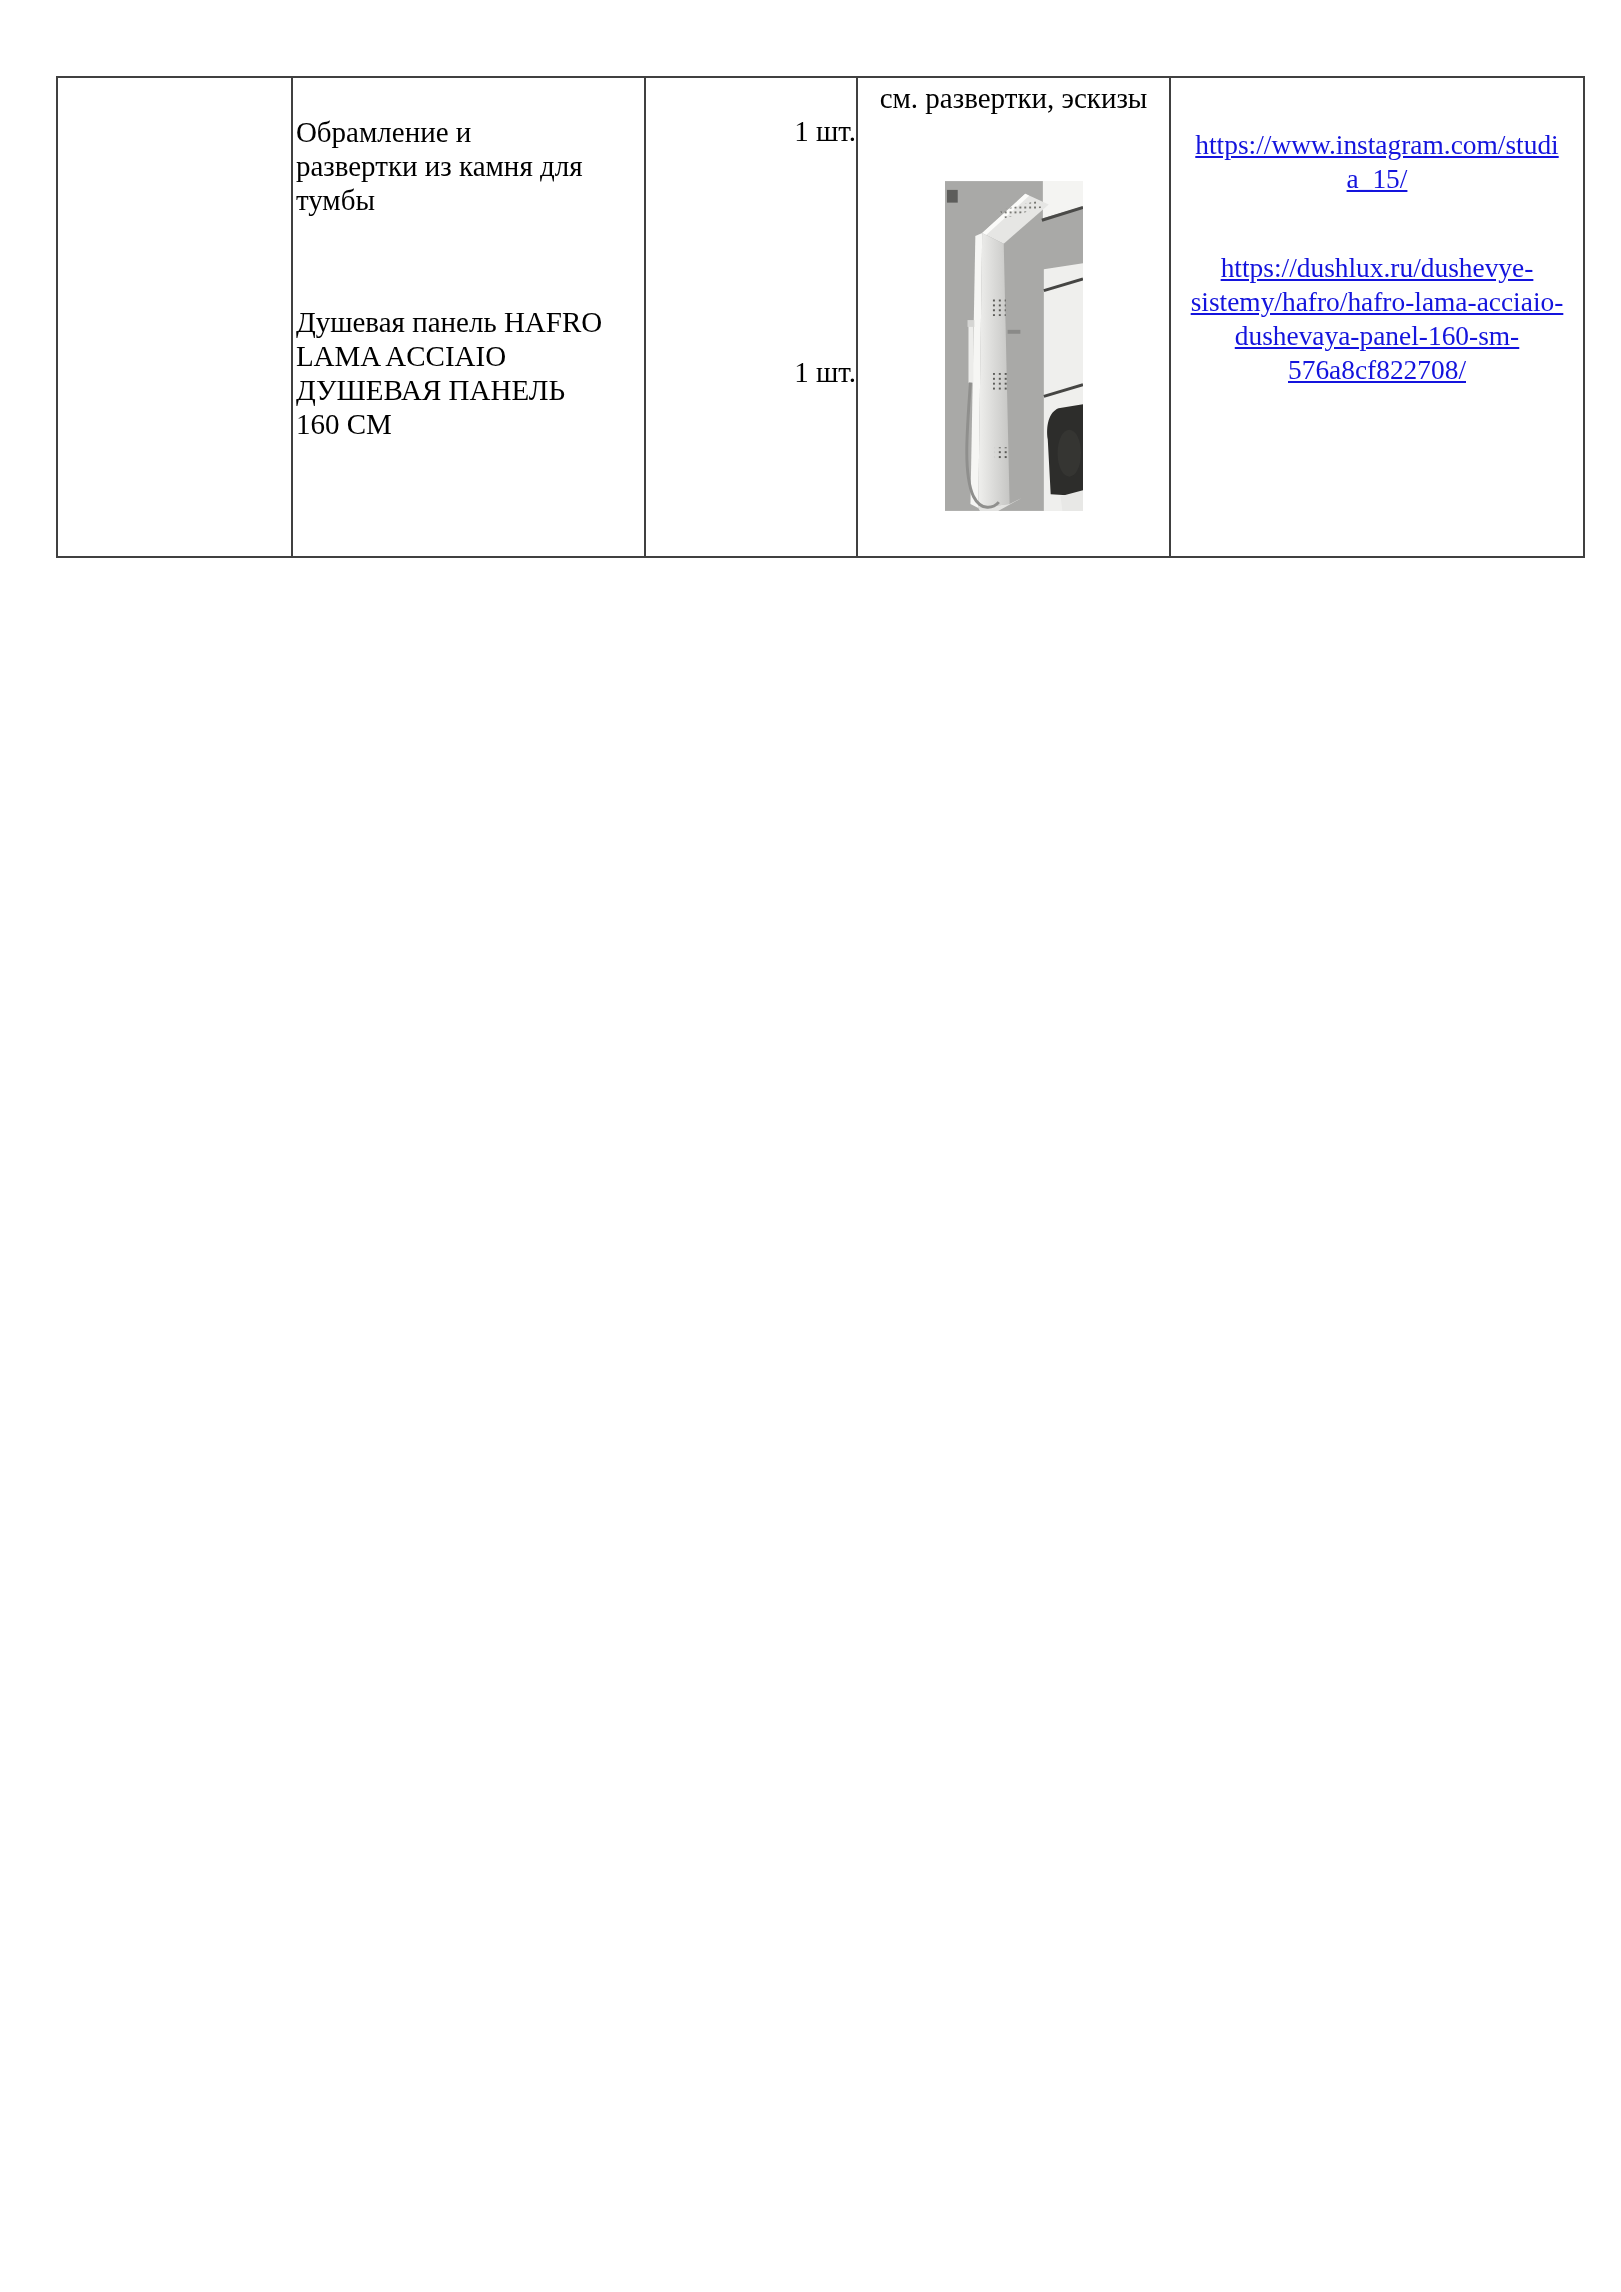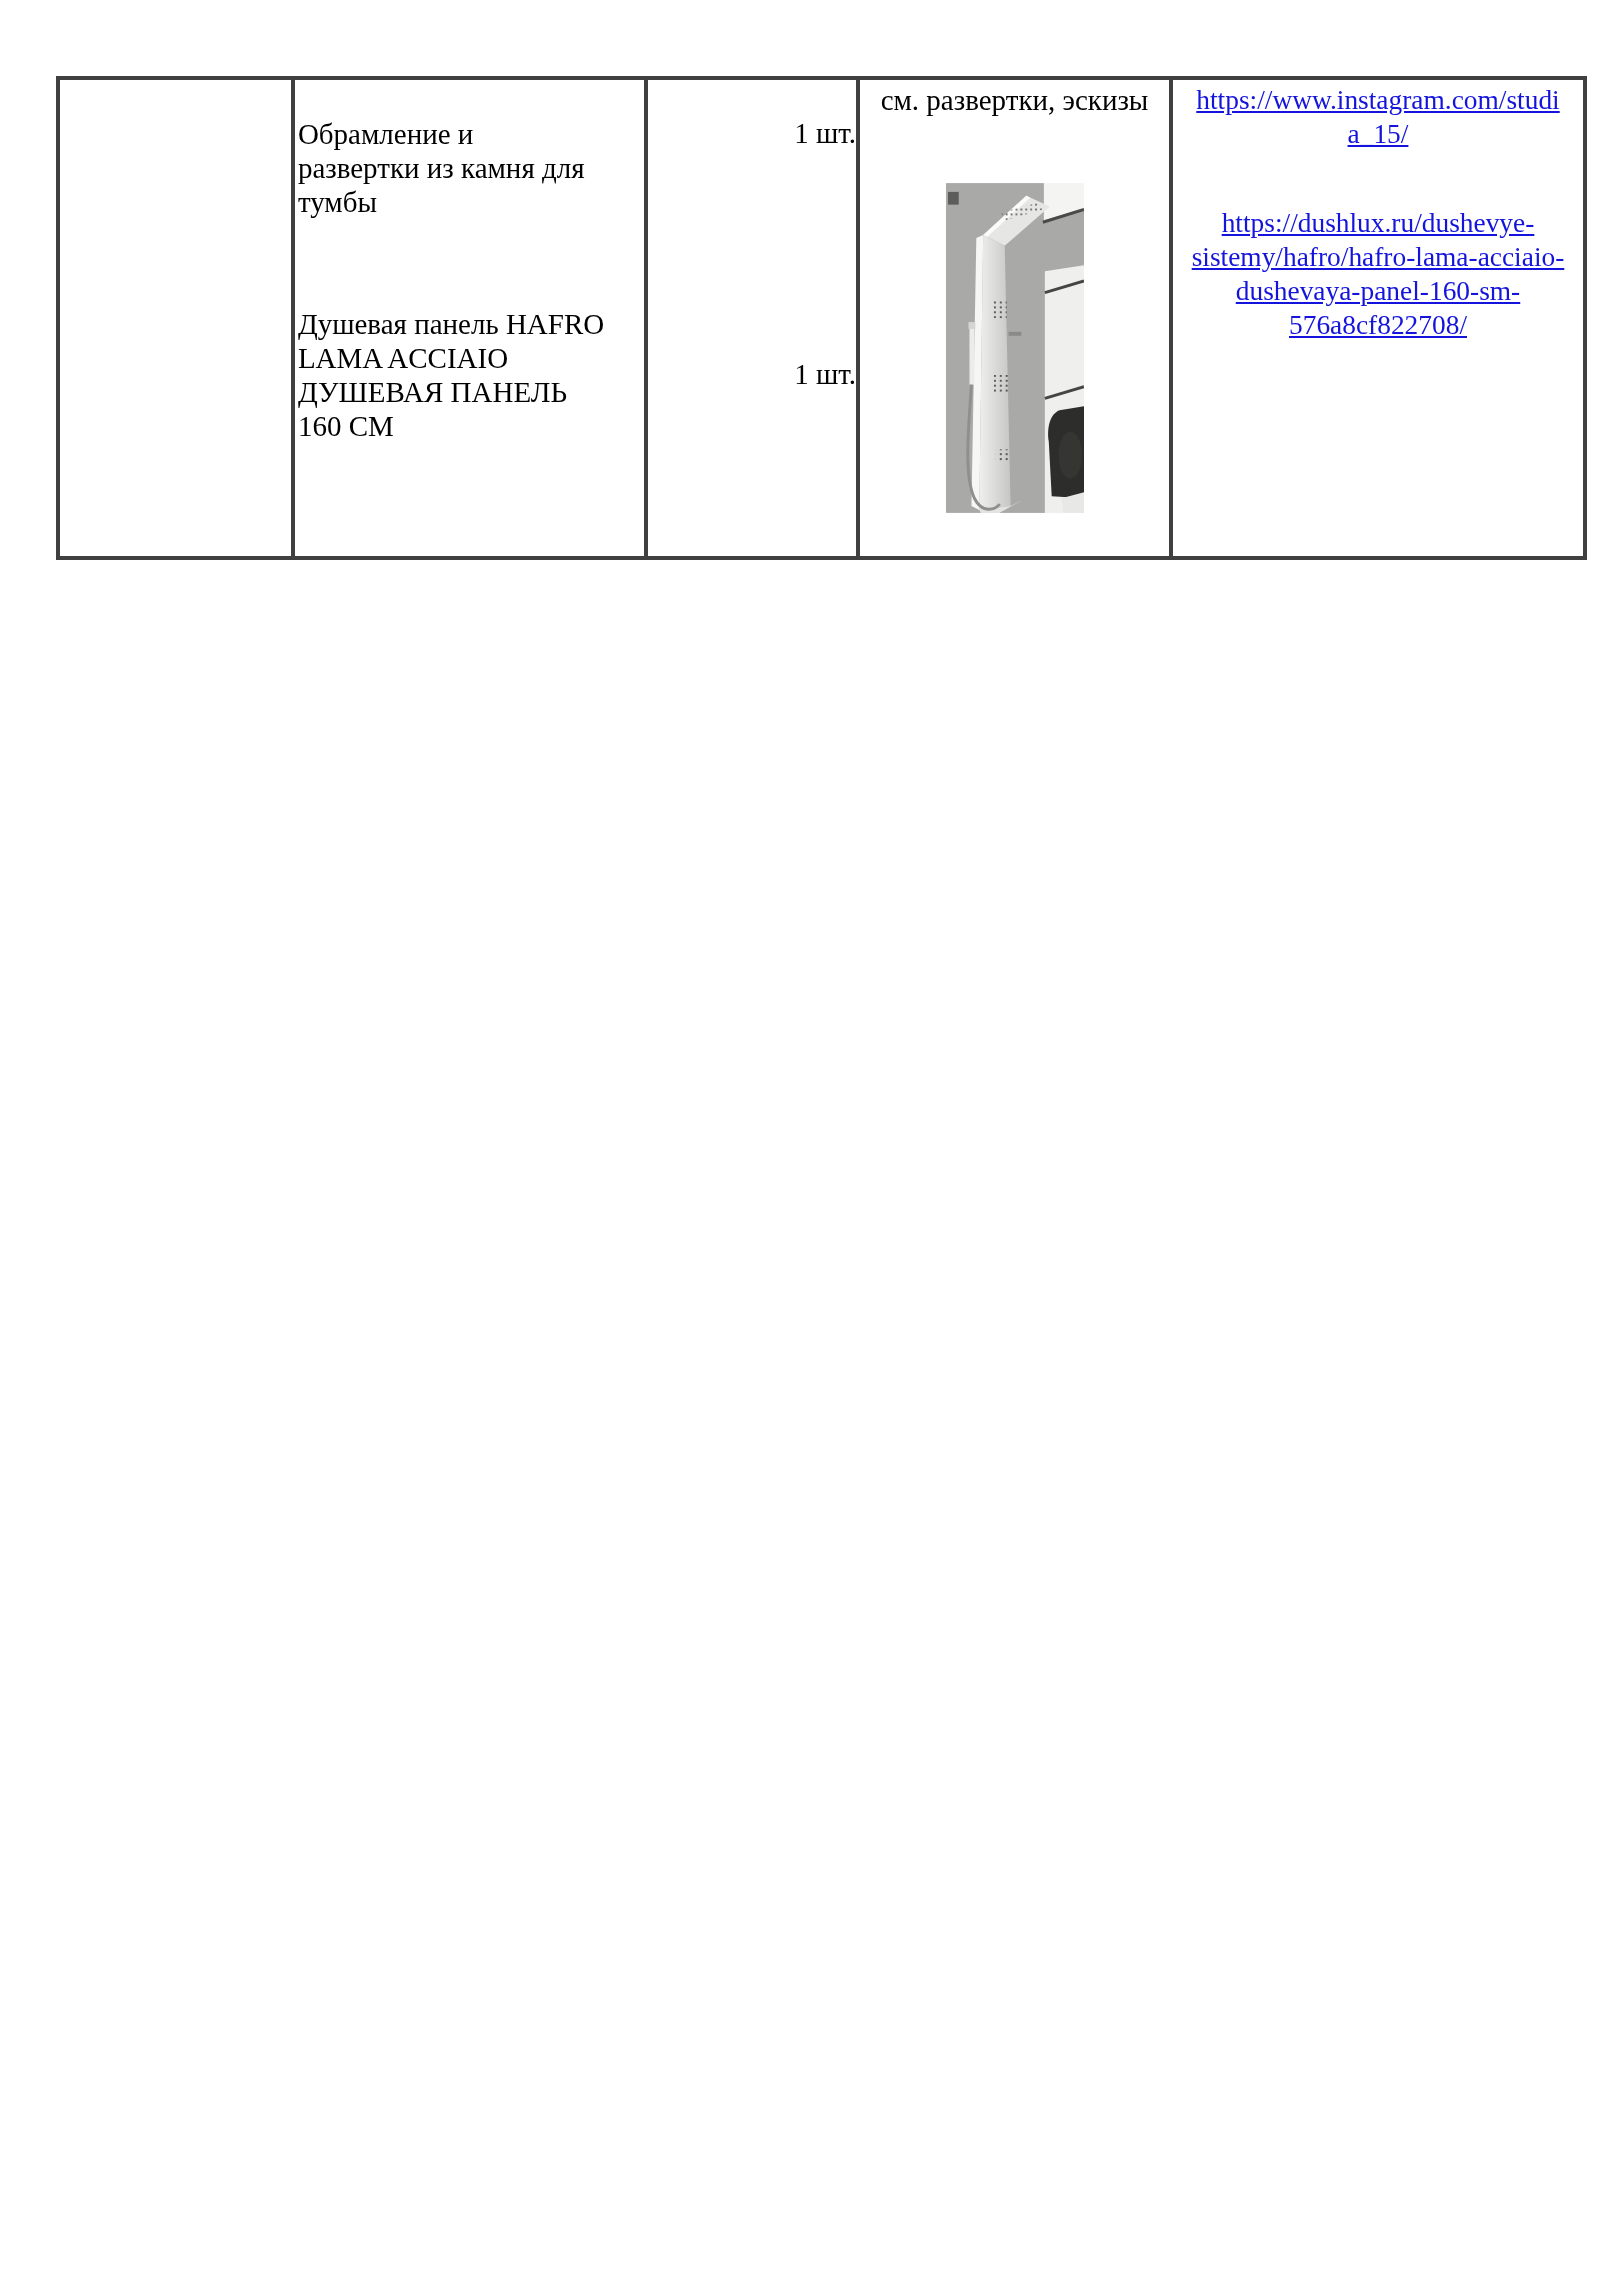--- a/index.html
+++ b/index.html
@@ -16,21 +16,21 @@
 
   table.doc-table {
     position: absolute;
     left: 56px;
     top: 76px;
     border-collapse: collapse;
     table-layout: fixed;
     width: 1528px;
   }
   .doc-table td {
-    border: 4px solid #404040;
+    border: 2px solid #404040;
     vertical-align: top;
     height: 480px;
     font-size: 29px;
     line-height: 34px;
     overflow: hidden;
   }
   col.c1 { width: 235px; }
   col.c2 { width: 353px; }
   col.c3 { width: 212px; }
   col.c4 { width: 313px; }
@@ -55,20 +55,21 @@
 
   .cell-links { text-align: center; padding-top: 2.9px; }
   .cell-links a {
     display: block;
     white-space: pre-line;
     font-size: 27.4px;
     line-height: 34px;
     color: #1414dd;
     text-decoration: underline;
     word-break: break-word;
+    margin-top: 47px;
   }
   .cell-links .link2 { margin-top: 55px; }
 </style>
 </head>
 <body>
 
 <div class="page">
 
   <table class="doc-table">
     <colgroup>

